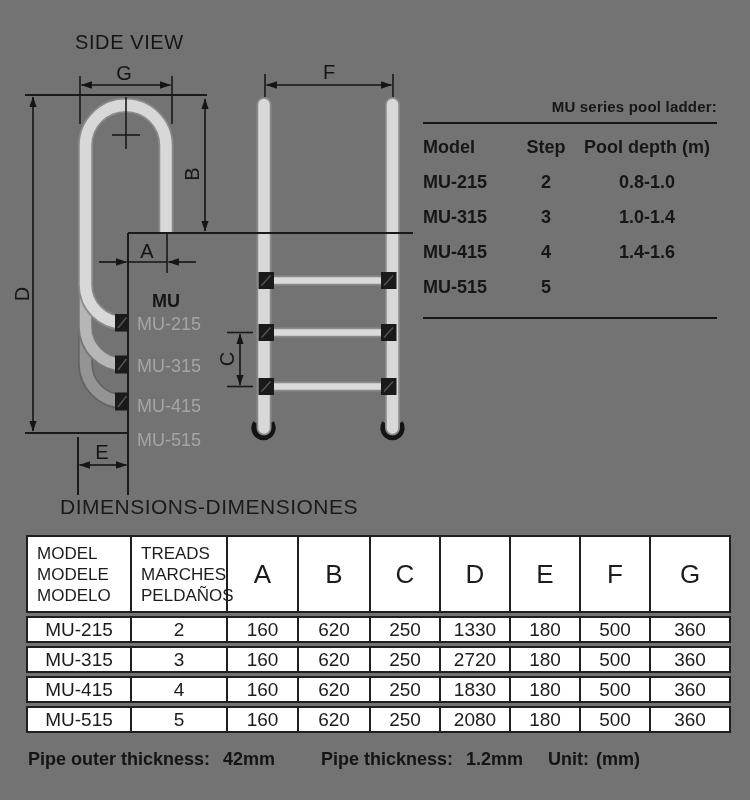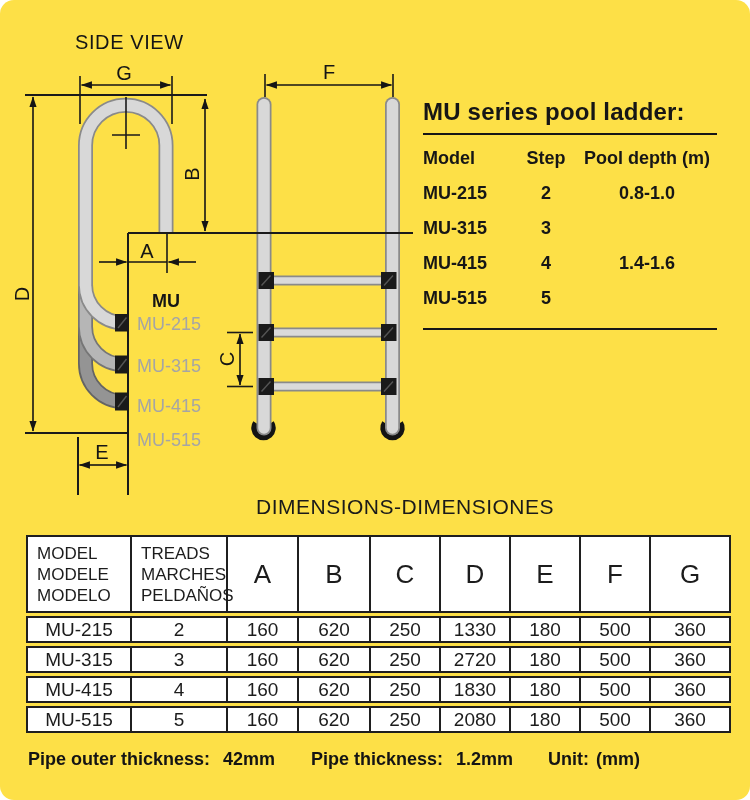--- a/index.html
+++ b/index.html
@@ -1,56 +1,56 @@
 <!DOCTYPE html>
 <html><head>
 <meta charset="utf-8">
 <style>
   html,body{margin:0;padding:0;background:#fff;}
-  .page{position:relative;width:750px;height:800px;background:#fde047;
-        font-family:"Liberation Sans",sans-serif;color:#111;overflow:hidden;border-radius:14px;}
+  .page{position:relative;width:750px;height:800px;background:#737373;
+        font-family:"Liberation Sans",sans-serif;color:#111;overflow:hidden;}
   .view-title{position:absolute;font-size:20px;letter-spacing:.6px;color:#151515;white-space:nowrap;}
   #side-title{left:75px;top:31px;}
   #front-title{left:262px;top:31px;}
   .diagram{position:absolute;left:0;top:0;}
 
   
   .spec{position:absolute;left:423px;top:98px;width:294px;color:#161616;}
-  .spec-title{font-size:24px;font-weight:bold;letter-spacing:.2px;white-space:nowrap;}
+  .spec-title{font-size:15px;font-weight:bold;letter-spacing:.2px;white-space:nowrap;text-align:right;}
   .spec-rule{border:none;border-top:2.5px solid #161616;margin:7px 0 0 0;}
   .spec-rule.bottom{margin-top:19px;}
   .spec-header,.spec-row{display:flex;font-weight:bold;font-size:18px;}
   .spec-header{margin-top:13px;}
   .spec-row{margin-top:14px;}
   .sc1{width:92px;text-align:left;}
   .sc2{width:62px;text-align:center;}
   .sc3{width:140px;text-align:center;white-space:nowrap;}
 
   
-  .dim-title{position:absolute;left:60px;top:495px;width:690px;text-align:center;
+  .dim-title{position:absolute;left:60px;top:495px;width:690px;
              font-size:21px;letter-spacing:.5px;color:#1a1a1a;}
   .dim-table{position:absolute;left:26px;top:535px;width:705px;}
   .drow{display:flex;border:2.5px solid #1f1f1f;box-sizing:border-box;background:#fff;}
   .drow.gap{margin-top:3px;}
   .dhead{height:78px;}
   .ddata{height:27px;}
   .dcell{box-sizing:border-box;border-right:2.5px solid #1f1f1f;display:flex;
          align-items:center;justify-content:center;font-size:19px;color:#1c1c1c;}
   .dcell:last-child{border-right:none;}
   .c1{width:104px;}.c2{width:96px;}
   .c3{width:71px;}.c4{width:72px;}.c5{width:70px;}.c6{width:70px;}
   .c7{width:70px;}.c8{width:70px;}.c9{flex:1;}
   .hdr-stack{flex-direction:column;align-items:flex-start;justify-content:center;
              padding-left:9px;font-size:17px;line-height:21px;}
   .hdr-letter{font-size:26px;}
 
   
   .footer-item{position:absolute;top:749px;font-weight:bold;font-size:18px;color:#141414;white-space:nowrap;}
   #foot-diam{left:28px;}
-  #foot-thick{left:311px;}
+  #foot-thick{left:321px;}
   #foot-unit{left:548px;}
   .foot-val{margin-left:13px;margin-top:28px;}
   .foot-val.tight{margin-left:7px;}
 
   svg text{font-family:"Liberation Sans",sans-serif;fill:#151515;}
   .dimtext{font-size:20px;}
   .mu-series{font-size:18px;font-weight:bold;}
   .mu-model{font-size:18px;fill:#a5a5a5;}
 </style>
 </head>
@@ -183,20 +183,21 @@
       <div class="sc3">Pool depth (m)</div>
     </div>
     <div class="spec-row">
       <div class="sc1">MU-215</div>
       <div class="sc2">2</div>
       <div class="sc3">0.8-1.0</div>
     </div>
     <div class="spec-row">
       <div class="sc1">MU-315</div>
       <div class="sc2">3</div>
+      <div class="sc3">1.0-1.4</div>
     </div>
     <div class="spec-row">
       <div class="sc1">MU-415</div>
       <div class="sc2">4</div>
       <div class="sc3">1.4-1.6</div>
     </div>
     <div class="spec-row">
       <div class="sc1">MU-515</div>
       <div class="sc2">5</div>
     </div>

